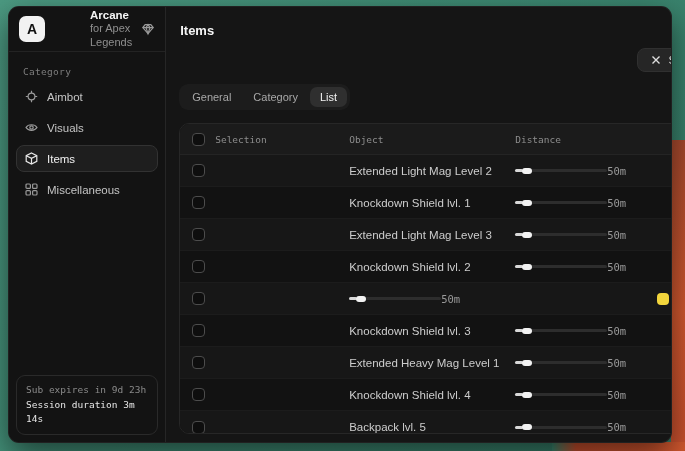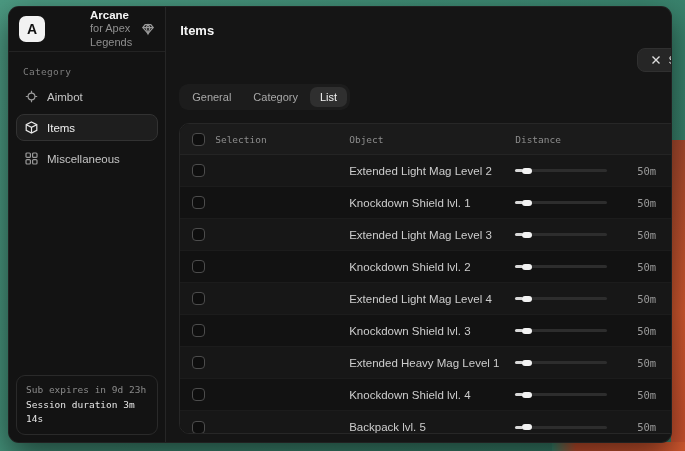--- a/index.html
+++ b/index.html
@@ -63,21 +63,21 @@
   .thead { background:#1b1b1b; height:31px; border-bottom:1px solid #242424;
     font-family:"DejaVu Sans Mono", monospace; font-size:9.5px; color:#8d8d8d; }
   .tbody .trow { border-bottom:1px solid #1c1c1c; }
   .tbody .trow:last-child { border-bottom:none; }
   .tbody .trow:nth-child(odd) { background:#171717; }
   .tbody .trow:nth-child(even) { background:#121212; }
   .cell-sel { display:flex; align-items:center; gap:10px; }
   .cb { width:13px; height:13px; border:1.5px solid #4c4c4c; border-radius:4px;
     background:#0e0e0e; flex:0 0 auto; }
   .obj-text { color:#cdcdcd; font-size:11.5px; }
-  .cell-dist { display:flex; align-items:center; gap:30px; }
+  .cell-dist { display:flex; align-items:center; gap:0; }
   .slider { width:92px; position:relative; height:12px; display:flex; align-items:center; }
   .slider .track { width:100%; height:3px; border-radius:2px; background:#2d2d2d; position:relative; }
   .slider .fill { position:absolute; left:0; top:0; bottom:0; width:9%; background:#d8d8d8; border-radius:2px; }
   .slider .thumb { position:absolute; left:7%; top:50%; transform:translateY(-50%);
     width:10px; height:6px; background:#f2f2f2; border-radius:3px; }
   .dist-val { font-family:"DejaVu Sans Mono", monospace; font-size:10.5px; color:#9a9a9a; }
   .cell-color { display:flex; justify-content:flex-end; padding-right:4px; }
   .swatch { width:12px; height:12px; border-radius:4px; }
   .hdr-color { text-align:right; padding-right:8px; }
   svg { display:block; }
@@ -110,20 +110,29 @@
     <div class="nav" id="nav">
         <div class="nav-item">
     <span class="nav-icon">
             <svg width="13" height="13" viewBox="0 0 13 13" fill="none" stroke="currentColor" stroke-width="1.2">
               <circle cx="6.5" cy="6.5" r="3.4"></circle>
               <path d="M6.5 0.8 V3 M6.5 10 V12.2 M0.8 6.5 H3 M10 6.5 H12.2"></path>
             </svg>
           </span>
     <span class="nav-label">Aimbot</span>
   </div>
+        <div class="nav-item">
+    <span class="nav-icon">
+            <svg width="13" height="13" viewBox="0 0 13 13" fill="none" stroke="currentColor" stroke-width="1.2">
+              <path d="M1 6.5 C3.2 2.8 9.8 2.8 12 6.5 C9.8 10.2 3.2 10.2 1 6.5 Z"></path>
+              <circle cx="6.5" cy="6.5" r="1.7"></circle>
+            </svg>
+          </span>
+    <span class="nav-label">Visuals</span>
+  </div>
         <div class="nav-item active">
     <span class="nav-icon">
             <svg width="13" height="13" viewBox="0 0 13 13" fill="none" stroke="currentColor" stroke-width="1.2">
               <path d="M6.5 1 L11.8 3.7 V9.3 L6.5 12 L1.2 9.3 V3.7 Z"></path>
               <path d="M1.2 3.7 L6.5 6.4 L11.8 3.7 M6.5 6.4 V12"></path>
             </svg>
           </span>
     <span class="nav-label">Items</span>
   </div>
         <div class="nav-item">
@@ -250,21 +259,20 @@
       <span class="dist-val">50m</span>
     </div>
     <div class="cell-color">
       <span class="swatch" style="background: rgb(255, 255, 255);"></span>
     </div>
   </div>
           <div class="trow">
     <div class="cell-sel">
       <span class="cb"></span>
     </div>
-    <div class="obj-text">Extended Light Mag Level 4</div>
     <div class="cell-dist">
       <div class="slider">
         <div class="track">
                   <div class="fill" style="width: 9%;"></div>
                   <div class="thumb" style="left: 7%;"></div>
                 </div>
       </div>
       <span class="dist-val">50m</span>
     </div>
     <div class="cell-color">

